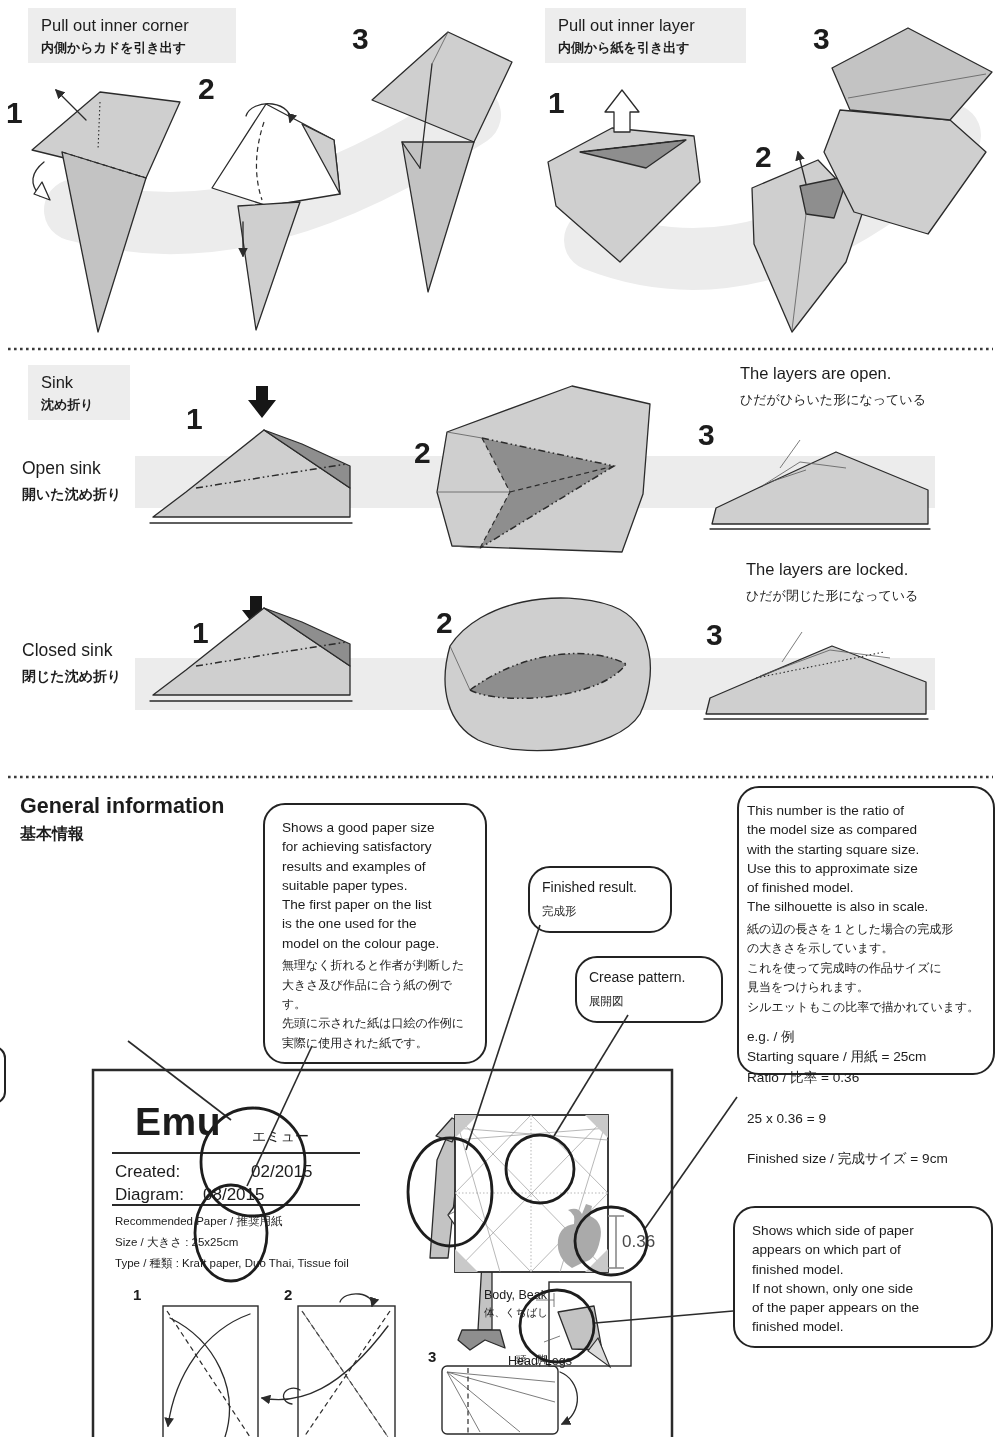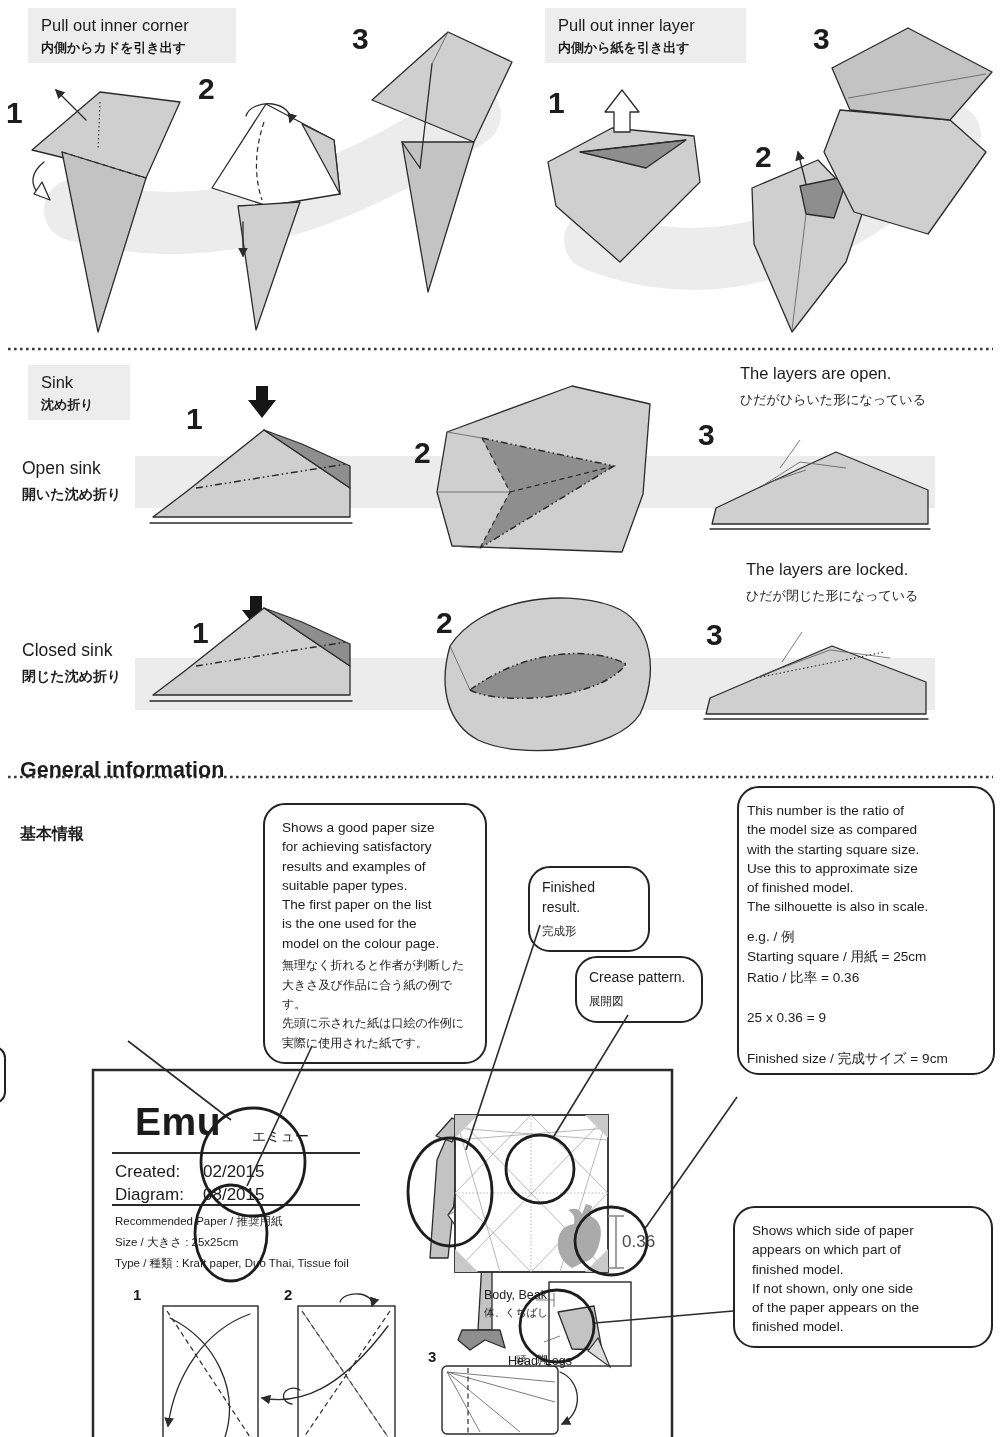--- a/index.html
+++ b/index.html
@@ -276,55 +276,60 @@
 
   <div class="abs rowlabel-en" style="left:22px;top:640px;">Closed sink</div>
   <div class="abs rowlabel-jp" style="left:22px;top:668px;">閉じた沈め折り</div>
   <div class="abs note-en" style="left:746px;top:560px;">The layers are locked.</div>
   <div class="abs note-jp" style="left:746px;top:587px;">ひだが閉じた形になっている</div>
 
   <div class="abs stepnum" style="left:192px;top:616px;">1</div>
   <div class="abs stepnum" style="left:436px;top:606px;">2</div>
   <div class="abs stepnum" style="left:706px;top:618px;">3</div>
 
-  <div class="abs h1" style="left:20px;top:758px;">General information</div>
+  <div class="abs h1" style="left:20px;top:794px;">General information</div>
   <div class="abs h1jp" style="left:20px;top:824px;">基本情報</div>
 
 
   <div class="abs callout" style="left:263px;top:803px;width:224px;">
     <div class="en">Shows a good paper size
 for achieving satisfactory
 results and examples of
 suitable paper types.
 The first paper on the list
 is the one used for the
 model on the colour page.</div>
     <div class="jp">無理なく折れると作者が判断した
 大きさ及び作品に合う紙の例です。
 先頭に示された紙は口絵の作例に
 実際に使用された紙です。</div>
   </div>
 
-  <div class="abs callout callout-sm" style="left:528px;top:866px;width:122px;">
+  <div class="abs callout callout-sm" style="left:528px;top:866px;width:144px;">
     <div class="en">Finished result.</div>
     <div class="jp">完成形</div>
   </div>
 
-  <div class="abs callout callout-sm" style="left:575px;top:956px;width:128px;">
+  <div class="abs callout callout-sm" style="left:575px;top:956px;width:148px;">
     <div class="en">Crease pattern.</div>
     <div class="jp">展開図</div>
   </div>
 
   <div class="abs callout" style="left:737px;top:786px;width:258px;height:289px;padding-left:8px;">
     <div class="en">This number is the ratio of
 the model size as compared
 with the starting square size.
 Use this to approximate size
 of finished model.
 The silhouette is also in scale.</div>
+    <div class="jp">紙の辺の長さを１とした場合の完成形
+の大きさを示しています。
+これを使って完成時の作品サイズに
+見当をつけられます。
+シルエットもこの比率で描かれています。</div>
     <div class="ex">e.g. / 例
 Starting square / 用紙 = 25cm
 Ratio / 比率 = 0.36
 
 25 x 0.36 = 9
 
 Finished size / 完成サイズ = 9cm</div>
   </div>
 
   <div class="abs callout" style="left:733px;top:1206px;width:260px;">
@@ -335,21 +340,21 @@
 of the paper appears on the
 finished model.</div>
   </div>
 
   <div class="abs callout" style="left:-44px;top:1046px;width:50px;height:58px;border-radius:12px;"></div>
 
   <div class="abs emu-title" style="left:135px;top:1100px;">Emu</div>
   <div class="abs emu-jp" style="left:252px;top:1128px;">エミュー</div>
 
   <div class="abs mp-date" style="left:115px;top:1162px;">Created:</div>
-  <div class="abs mp-date" style="left:203px;top:1162px;">02/2015</div>
+  <div class="abs mp-date" style="left:203px;top:1162px;padding-left:48px;">02/2015</div>
   <div class="abs mp-date" style="left:115px;top:1185px;">Diagram:</div>
   <div class="abs mp-date" style="left:203px;top:1185px;">08/2015</div>
 
   <div class="abs mp-meta" style="left:115px;top:1214px;">Recommended Paper / 推奨用紙</div>
   <div class="abs mp-meta" style="left:115px;top:1235px;">Size / 大きさ : 25x25cm</div>
   <div class="abs mp-meta" style="left:115px;top:1256px;">Type / 種類 : Kraft paper, Duo Thai, Tissue foil</div>
 
   <div class="abs ratio-num" style="left:622px;top:1232px;">0.36</div>
 
   <div class="abs mp-part-en" style="left:484px;top:1288px;">Body, Beak</div>

